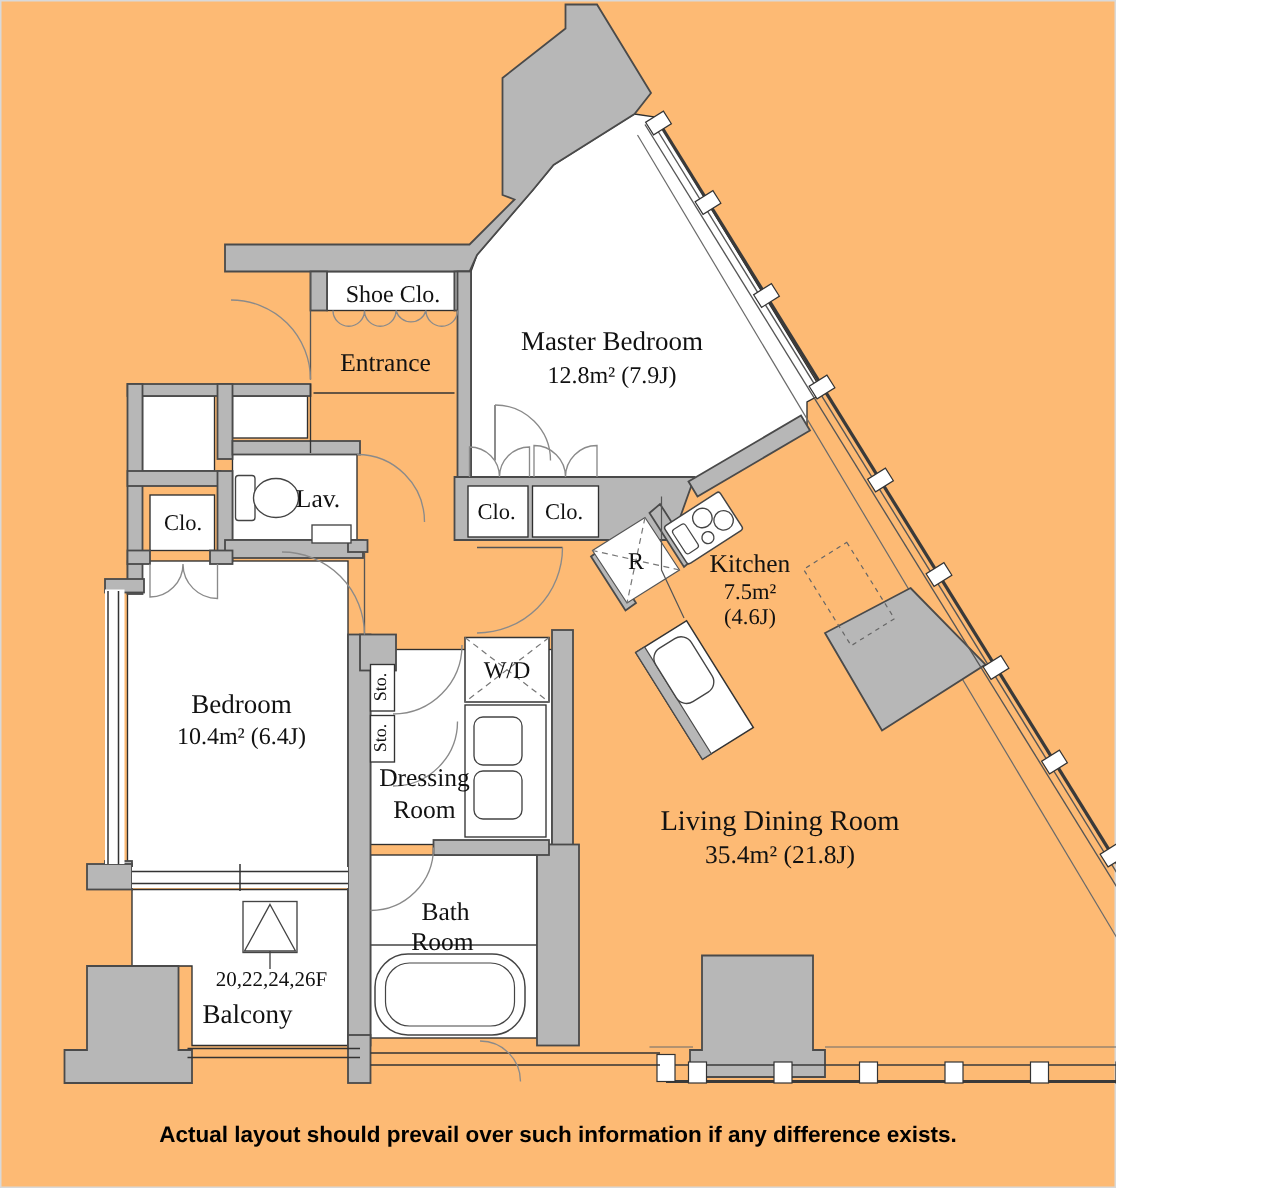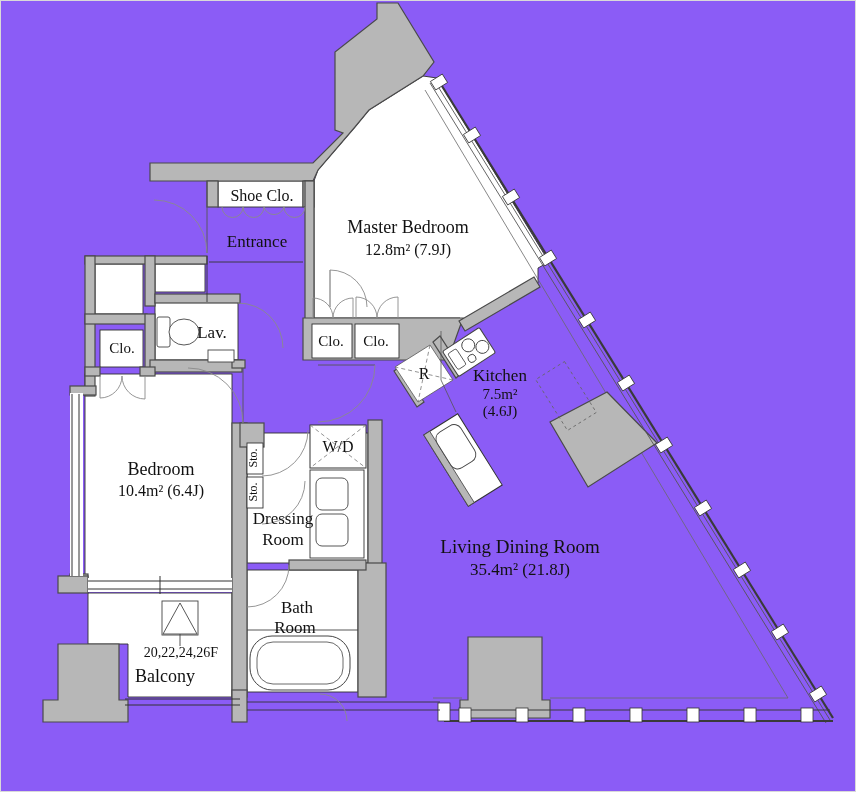--- a/index.html
+++ b/index.html
@@ -1,16 +1,16 @@
 <!DOCTYPE html>
 <html><head>
 <meta charset="utf-8">
 <style>
   html,body{margin:0;padding:0;background:#fff;}
-  .page{position:relative;width:856px;height:792px;background:#8b5cf6;
+  .page{position:relative;width:744px;height:792px;background:#fdba74;
         box-shadow:inset 0 0 0 1px #d9d9d9;overflow:hidden;
         font-family:"Liberation Serif","DejaVu Serif",serif;}
   svg{display:block;}
   .room-label{fill:#111;font-family:"Liberation Serif","DejaVu Serif",serif;}
   .disclaimer{position:absolute;left:0;right:0;top:748px;text-align:center;
         font-family:"Liberation Sans","DejaVu Sans",sans-serif;
         font-weight:bold;font-size:15px;color:#000;}
 </style>
 </head>
 <body>
@@ -290,13 +290,14 @@
     <text class="room-label" x="283" y="545" font-size="17">Room</text>
     <text class="room-label" x="520" y="553" font-size="19">Living Dining Room</text>
     <text class="room-label" x="520" y="575" font-size="17">35.4m²  (21.8J)</text>
     <text class="room-label" x="297" y="613" font-size="17">Bath</text>
     <text class="room-label" x="295" y="633" font-size="17">Room</text>
     <text class="room-label" x="181" y="657" font-size="14">20,22,24,26F</text>
     <text class="room-label" x="165" y="682" font-size="18">Balcony</text>
   </g>
 </svg>
 
+<div class="disclaimer">Actual layout should prevail over such information if any difference exists.</div>
 </div>
 
 </body></html>

